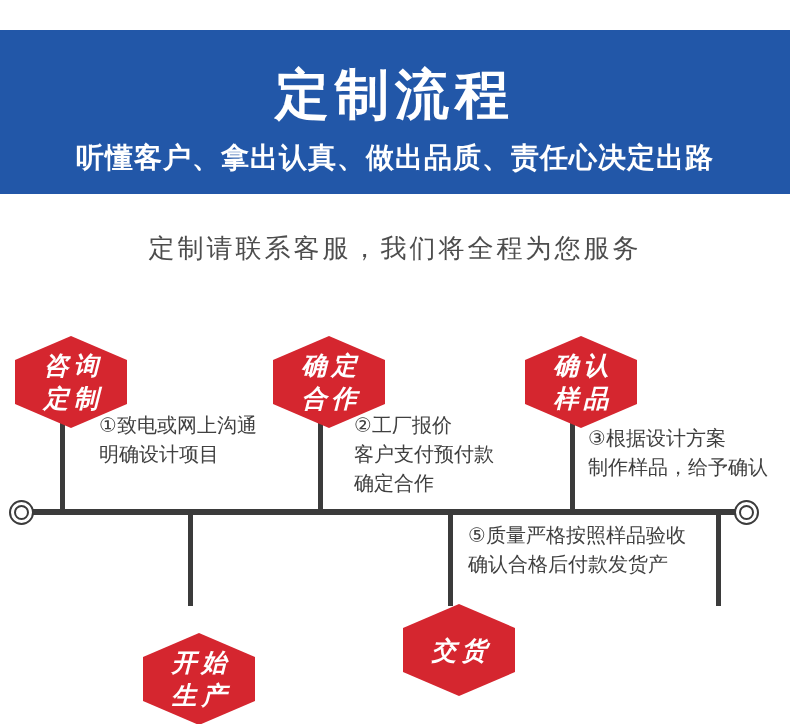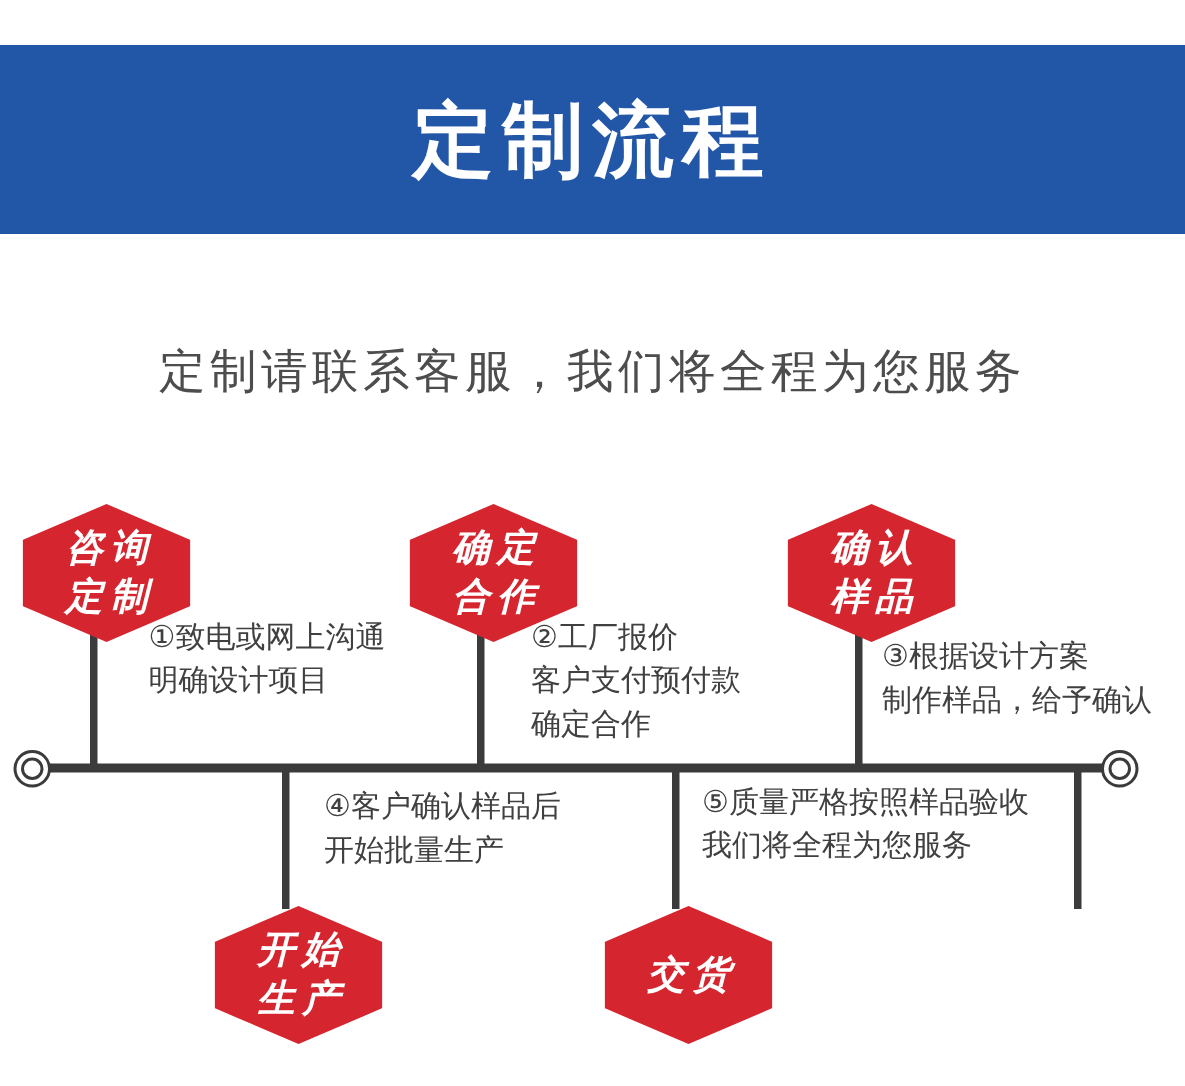--- a/index.html
+++ b/index.html
@@ -1,28 +1,28 @@
 <!DOCTYPE html>
 <html><head>
 <meta charset="utf-8">
 <style>
   html,body{margin:0;padding:0;background:#ffffff;}
   body{font-family:"Liberation Sans","DejaVu Sans",sans-serif;}
   .page{position:relative;width:790px;height:724px;background:#ffffff;overflow:hidden;}
 
   
-  .banner{position:absolute;left:0;top:30px;width:790px;height:126px;background:#2257a8;}
+  .banner{position:absolute;left:0;top:30px;width:790px;height:164px;background:#2257a8;}
   .banner-title{position:absolute;left:0;top:34px;width:100%;text-align:center;
     color:#ffffff;font-size:54px;font-weight:bold;letter-spacing:6px;line-height:60px;}
   .banner-subtitle{position:absolute;left:0;top:110px;width:100%;text-align:center;
     color:#ffffff;font-size:28px;font-weight:bold;letter-spacing:1px;line-height:36px;}
 
   
   .intro-text{position:absolute;left:0;top:230px;width:100%;text-align:center;
-    color:#4d4d4d;font-size:31px;letter-spacing:3px;line-height:36px;}
+    color:#4d4d4d;font-size:26px;letter-spacing:3px;line-height:36px;}
 
   
   .timeline{position:absolute;left:30px;top:509px;width:705px;height:6px;background:#3b3b3b;}
   .ring{position:absolute;width:21px;height:21px;border:2px solid #3b3b3b;border-radius:50%;
     background:#ffffff;box-sizing:content-box;display:flex;align-items:center;justify-content:center;}
   .ring-inner{width:11px;height:11px;border:2px solid #3b3b3b;border-radius:50%;background:#ffffff;box-sizing:content-box;}
   .ring-left{left:9px;top:500px;}
   .ring-right{left:734px;top:500px;}
 
   .stem{position:absolute;width:5px;background:#3b3b3b;}
@@ -36,40 +36,41 @@
   
   .hex{position:absolute;width:112px;height:92px;background:#d5262f;
     clip-path:polygon(50% 0,100% 26%,100% 74%,50% 100%,0 74%,0 26%);
     display:flex;flex-direction:column;align-items:center;justify-content:center;font-style:italic;}
   .hex-line{color:#ffffff;font-size:25px;font-weight:bold;letter-spacing:5px;
     line-height:33px;text-align:center;padding-left:5px;white-space:nowrap;}
   .hex-line:empty{display:none;}
   .hex-1{left:15px;top:336px;}
   .hex-2{left:273px;top:336px;}
   .hex-3{left:525px;top:336px;}
-  .hex-4{left:143px;top:604px;}
+  .hex-4{left:143px;top:633px;}
   .hex-5{left:403px;top:604px;align-items:center;}
   .hex-6{left:671px;top:604px;}
 
   
   .desc{position:absolute;color:#404040;font-size:20px;line-height:29px;white-space:nowrap;}
   .desc-1{left:99px;top:411px;}
   .desc-2{left:354px;top:411px;}
   .desc-3{left:588px;top:424px;}
   .desc-4{left:216px;top:524px;}
   .desc-5{left:468px;top:521px;}
   .desc div:empty{display:none;}
 </style>
 </head>
 <body>
 
 <div class="page">
 
   <div class="banner">
     <div class="banner-title">定制流程</div>
+    <div class="banner-subtitle">听懂客户、拿出认真、做出品质、责任心决定出路</div>
   </div>
 
   <div class="intro-text">定制请联系客服，我们将全程为您服务</div>
 
   <div class="timeline"></div>
   <div class="ring ring-left">
     <div class="ring-inner"></div>
   </div>
   <div class="ring ring-right">
     <div class="ring-inner"></div>
@@ -110,22 +111,18 @@
   </div>
   <div class="desc desc-2">
     <div>②工厂报价</div>
     <div>客户支付预付款</div>
     <div>确定合作</div>
   </div>
   <div class="desc desc-3">
     <div>③根据设计方案</div>
     <div>制作样品，给予确认</div>
   </div>
-  <div class="desc desc-4">
-    <div>④客户确认样品后</div>
-    <div>开始批量生产</div>
-  </div>
   <div class="desc desc-5">
     <div>⑤质量严格按照样品验收</div>
-    <div>我们将全程为您服务</div>
+    <div>确认合格后付款发货产</div>
   </div>
 
 </div>
 
 </body></html>

